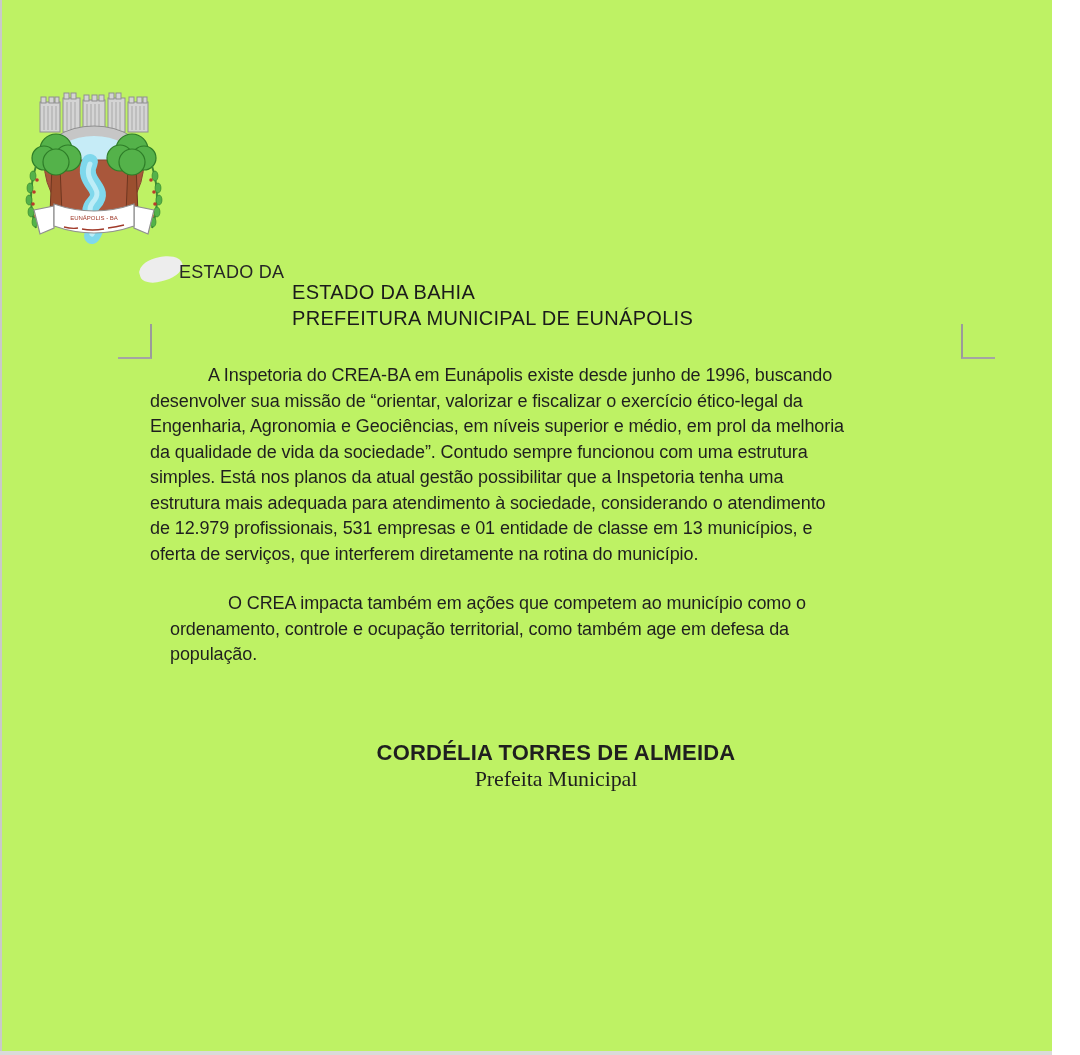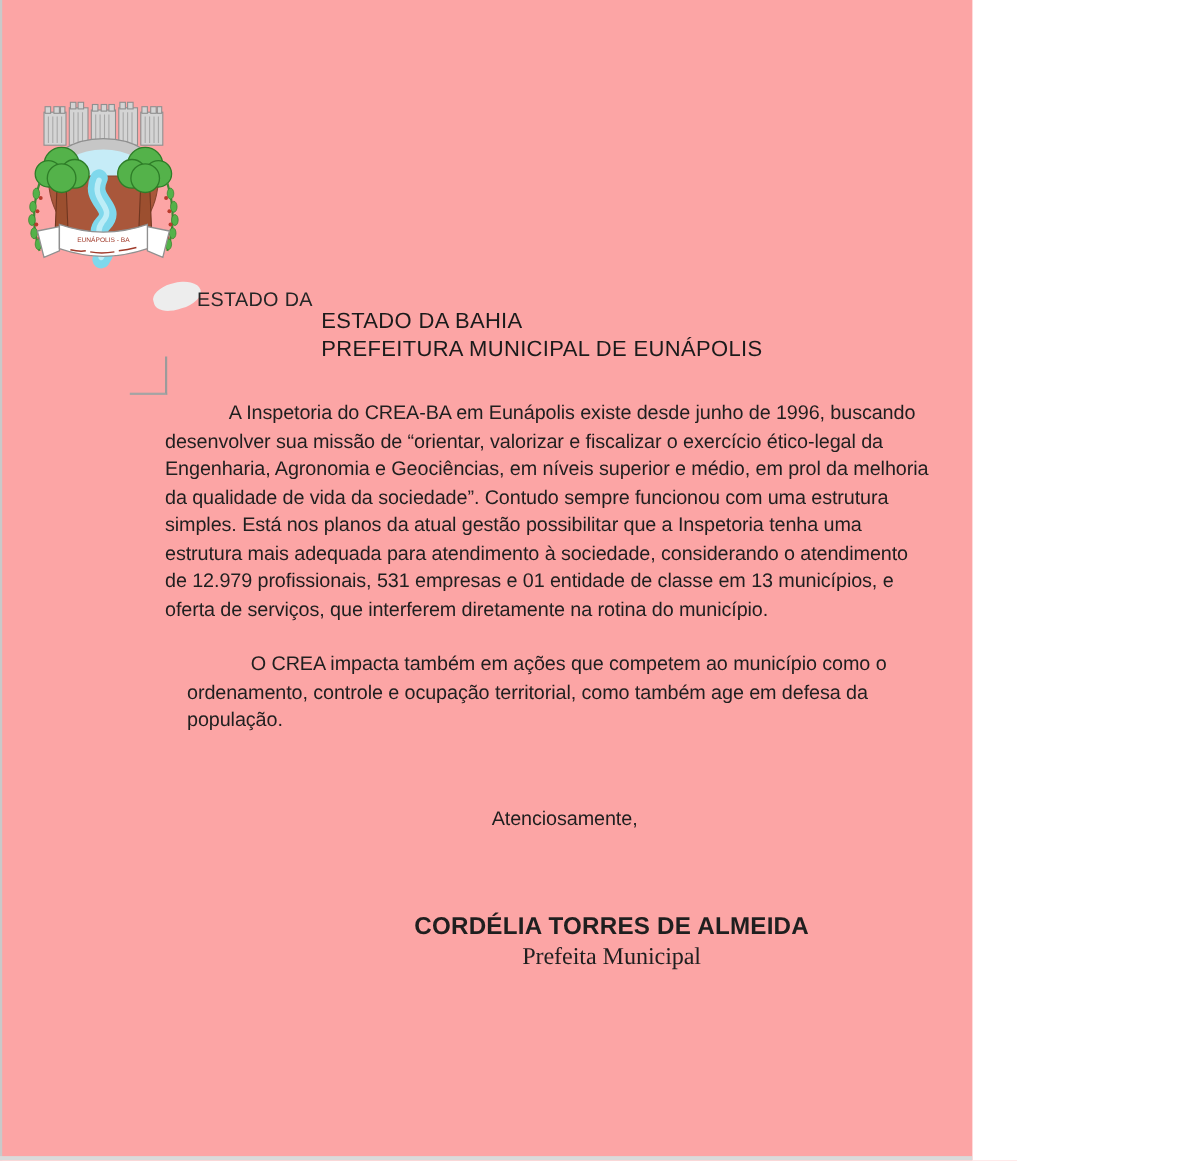--- a/index.html
+++ b/index.html
@@ -1,17 +1,17 @@
 <!DOCTYPE html>
 <html><head>
 <meta charset="utf-8">
 <style>
   html,body { margin:0; padding:0; background:#ffffff; }
   .page {
-    position:relative; width:884px; height:1055px; background:#fca5a5;
+    position:relative; width:1052px; height:1055px; background:#bef264;
     font-family:"Liberation Sans", sans-serif; color:#1e1e1e; overflow:hidden;
   }
   .edge-left  { position:absolute; left:0; top:0; width:2px; height:100%; background:#c9c9c9; }
   .edge-bottom{ position:absolute; left:0; bottom:0; width:100%; height:4px; background:#dadada; }
 
   .logo { position:absolute; left:20px; top:88px; width:148px; height:160px; }
 
   .smudge {
     position:absolute; left:139px; top:257px; width:44px; height:24px;
     background:#ededed; border-radius:50% 60% 55% 50%; transform:rotate(-16deg);
@@ -187,21 +187,20 @@
 Engenharia, Agronomia e Geociências, em níveis superior e médio, em prol da melhoria
 da qualidade de vida da sociedade”. Contudo sempre funcionou com uma estrutura
 simples. Está nos planos da atual gestão possibilitar que a Inspetoria tenha uma
 estrutura mais adequada para atendimento à sociedade, considerando o atendimento
 de 12.979 profissionais, 531 empresas e 01 entidade de classe em 13 municípios, e
 oferta de serviços, que interferem diretamente na rotina do município.</p>
     <p class="para">O CREA impacta também em ações que competem ao município como o
 ordenamento, controle e ocupação territorial, como também age em defesa da
 população.</p>
 
-    <div class="closing">Atenciosamente,</div>
 
     <div class="sig">
       <div class="sig-name">CORDÉLIA TORRES DE ALMEIDA</div>
       <div class="sig-title">Prefeita Municipal</div>
     </div>
   </div>
 
 </div>
 
 </body></html>

